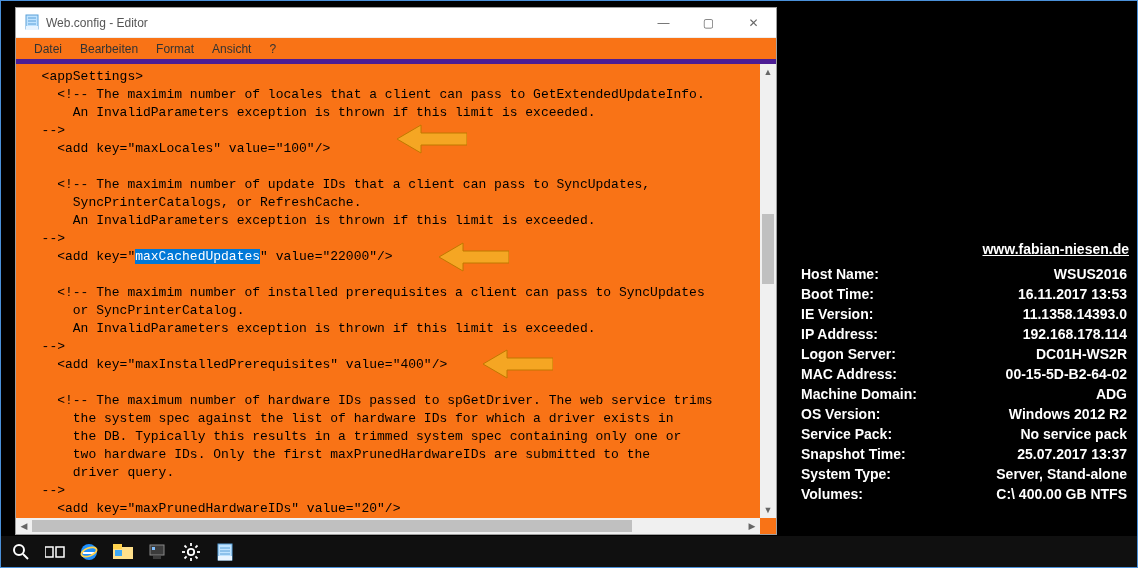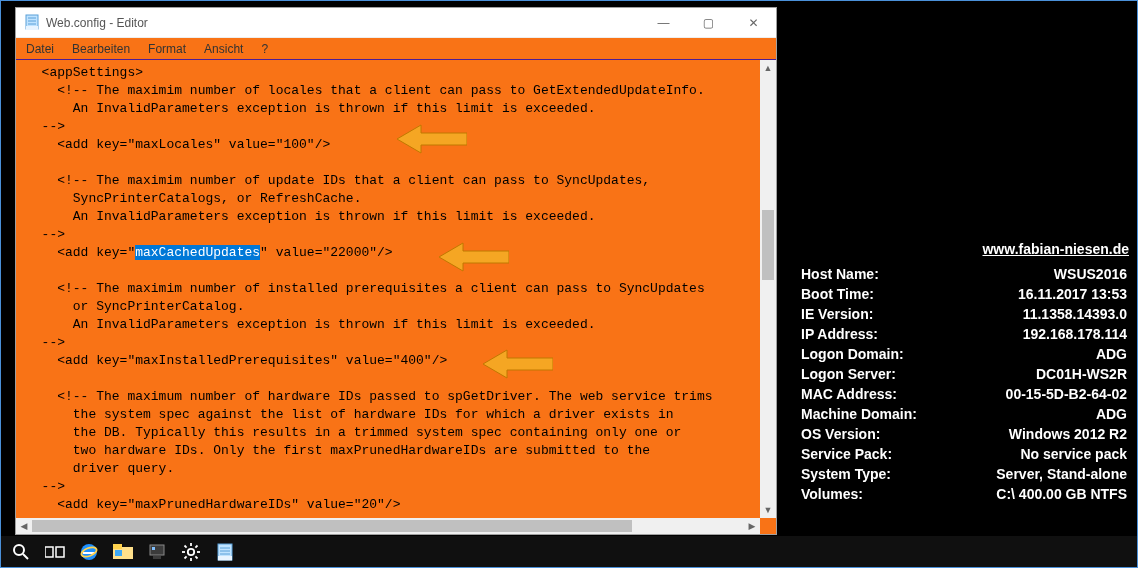--- a/index.html
+++ b/index.html
@@ -25,26 +25,26 @@
     color: #555; font-size: 12px;
   }
   .titlebar .title-icon {
     width: 16px; height: 18px; margin-right: 6px;
     display: inline-flex; align-items: flex-end;
   }
   .titlebar .spacer { flex: 1; }
   .winbtn { width: 45px; height: 30px; display: flex; align-items: center; justify-content: center; color: #666; font-size: 12px; }
   .menubar {
     height: 21px; display: flex; align-items: center; gap: 10px;
-    padding-left: 6px; font-size: 12px; color: #333;
+    padding-left: 14px; font-size: 12px; color: #333;
   }
   .menubar span { padding: 2px 4px; }
   .content-wrap {
     flex: 1; position: relative; overflow: hidden;
-    border-top: 1px solid #4c1d95;
+    border-top: 5px solid #4c1d95;
   }
   .content {
     position: absolute; inset: 0 16px 16px 6px;
     font-family: Consolas, "Courier New", monospace;
     font-size: 13px; line-height: 18px;
     white-space: pre; color: #000;
     padding: 4px 4px;
   }
   .sel { background: #0078d7; color: #fff; }
   .vscroll {
@@ -190,42 +190,42 @@
         </tr>
     <tr>
           <td>IE Version:</td>
           <td>11.1358.14393.0</td>
         </tr>
     <tr>
           <td>IP Address:</td>
           <td>192.168.178.114</td>
         </tr>
     <tr>
-          <td>Logon Domain:</td>
-          <td>ADG</td>
-        </tr>
-    <tr>
           <td>Logon Server:</td>
           <td>DC01H-WS2R</td>
         </tr>
     <tr>
           <td>MAC Address:</td>
           <td>00-15-5D-B2-64-02</td>
         </tr>
     <tr>
           <td>Machine Domain:</td>
           <td>ADG</td>
         </tr>
     <tr>
           <td>OS Version:</td>
           <td>Windows 2012 R2</td>
         </tr>
     <tr>
           <td>Service Pack:</td>
           <td>No service pack</td>
+        </tr>
+    <tr>
+          <td>Snapshot Time:</td>
+          <td>25.07.2017 13:37</td>
         </tr>
     <tr>
           <td>System Type:</td>
           <td>Server, Stand-alone</td>
         </tr>
     <tr>
           <td>Volumes:</td>
           <td>C:\ 400.00 GB NTFS</td>
         </tr>
   </tbody>

